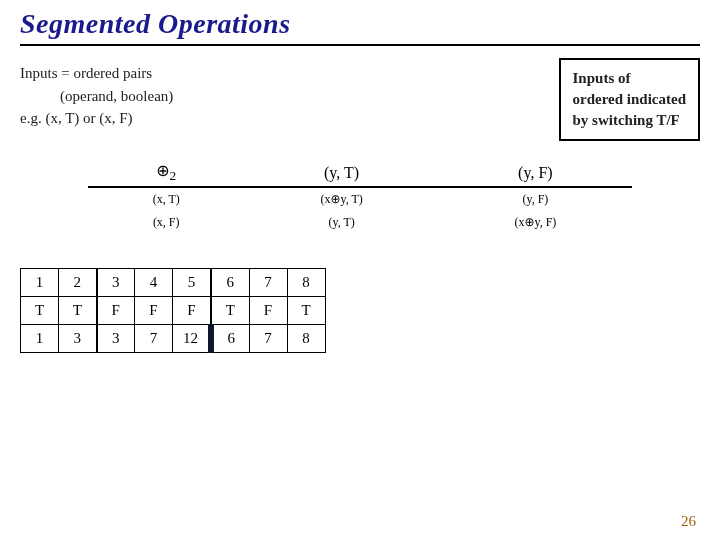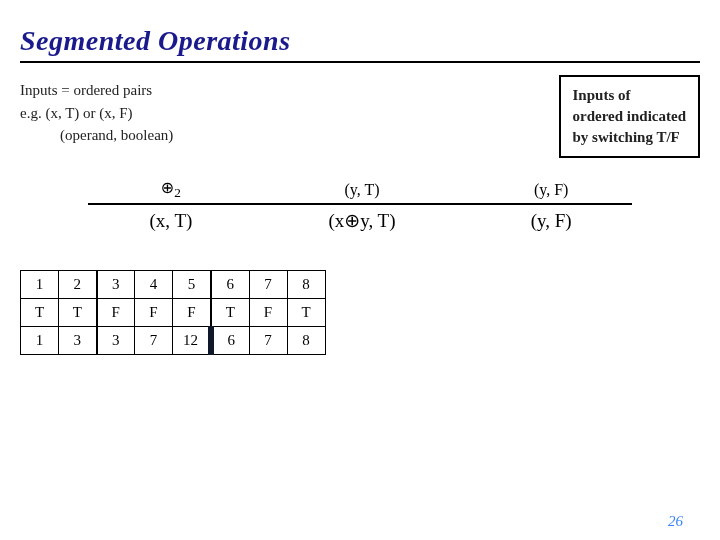--- a/index.html
+++ b/index.html
@@ -9,21 +9,21 @@
       font-size: 16px;
       width: 720px;
       height: 540px;
       overflow: hidden;
       position: relative;
     }
 
     .page {
       width: 720px;
       height: 540px;
-      padding: 25px 20px 10px 20px;
+      padding: 8px 20px 10px 20px;
       position: relative;
     }
 
     .title-section {
       border-bottom: 2px solid #000;
       padding-bottom: 4px;
       margin-bottom: 12px;
     }
 
     .title {
@@ -68,21 +68,21 @@
 
     .operation-table thead tr th {
       border-bottom: 2px solid #000;
       font-size: 16px;
       padding: 2px 18px;
       font-weight: normal;
       text-align: center;
     }
 
     .operation-table tbody tr td {
-      font-size: 19px;
+      font-size: 12px;
       padding: 4px 18px;
       text-align: center;
     }
 
     
     .eg-section {
       display: flex;
       align-items: flex-start;
       margin-top: 8px;
     }
@@ -96,42 +96,41 @@
       border: 1px solid #000;
       text-align: center;
       padding: 2px 10px;
       min-width: 38px;
       height: 28px;
     }
 
     .page-number {
       position: absolute;
       bottom: 10px;
-      right: 37px;
-      font-size: 15px;
-      color: #3b82f6;
-      font-style: italic;
+      right: 24px;
+      font-size: 15px;
+      color: #a16207;
     }
   </style>
 </head>
 <body>
 
 <div class="page">
 
   <div class="title-section">
     <div class="title">Segmented Operations</div>
   </div>
 
   <div class="top-section">
     <div class="inputs-info">
       <div>Inputs = ordered pairs</div>
+      <div style="padding-left:40px;">(operand, boolean)</div>
       <div>
         <span>e.g. (x, T) or  (x, F)</span>
       </div>
-      <div style="padding-left:40px;">(operand, boolean)</div>
     </div>
     <div class="change-box">
       <span>Inputs of</span><br>
       <span>ordered indicated</span><br>
       <span>by switching T/F</span>
     </div>
   </div>
 
   <div style="display:flex; justify-content:center; margin-bottom:16px;">
     <table class="operation-table">
@@ -140,20 +139,25 @@
           <th>⊕<sub>2</sub></th>
           <th>(y, T)</th>
           <th>(y, F)</th>
         </tr>
       </thead>
       <tbody>
         <tr>
           <td>(x, T)</td>
           <td>(x⊕y, T)</td>
           <td>(y, F)</td>
+        </tr>
+        <tr>
+          <td>(x, F)</td>
+          <td>(y, T)</td>
+          <td>(x⊕y, F)</td>
         </tr>
       </tbody>
     </table>
   </div>
 
   <div class="eg-section">
     <table class="data-table">
       <tbody>
 
         <tr>

